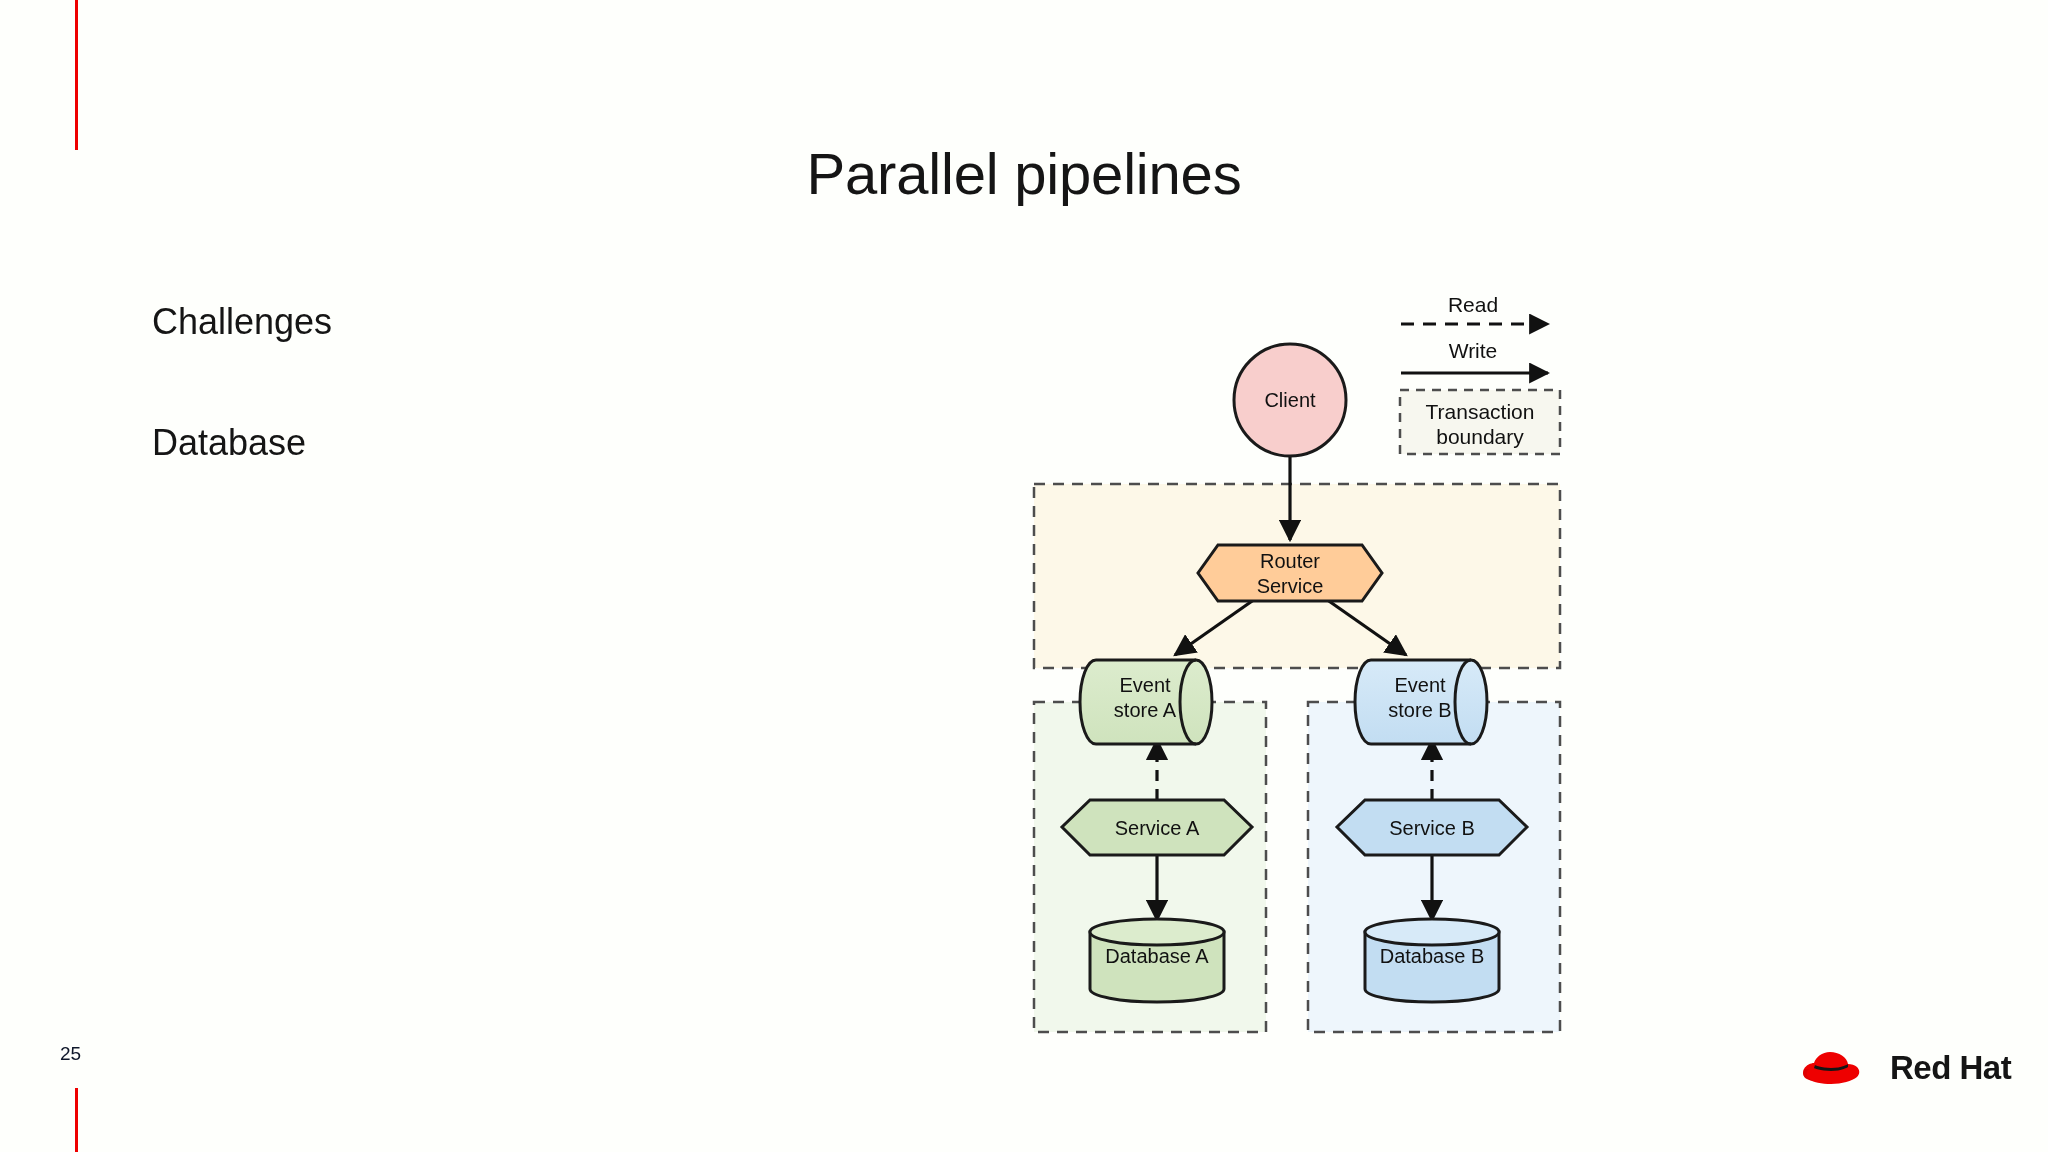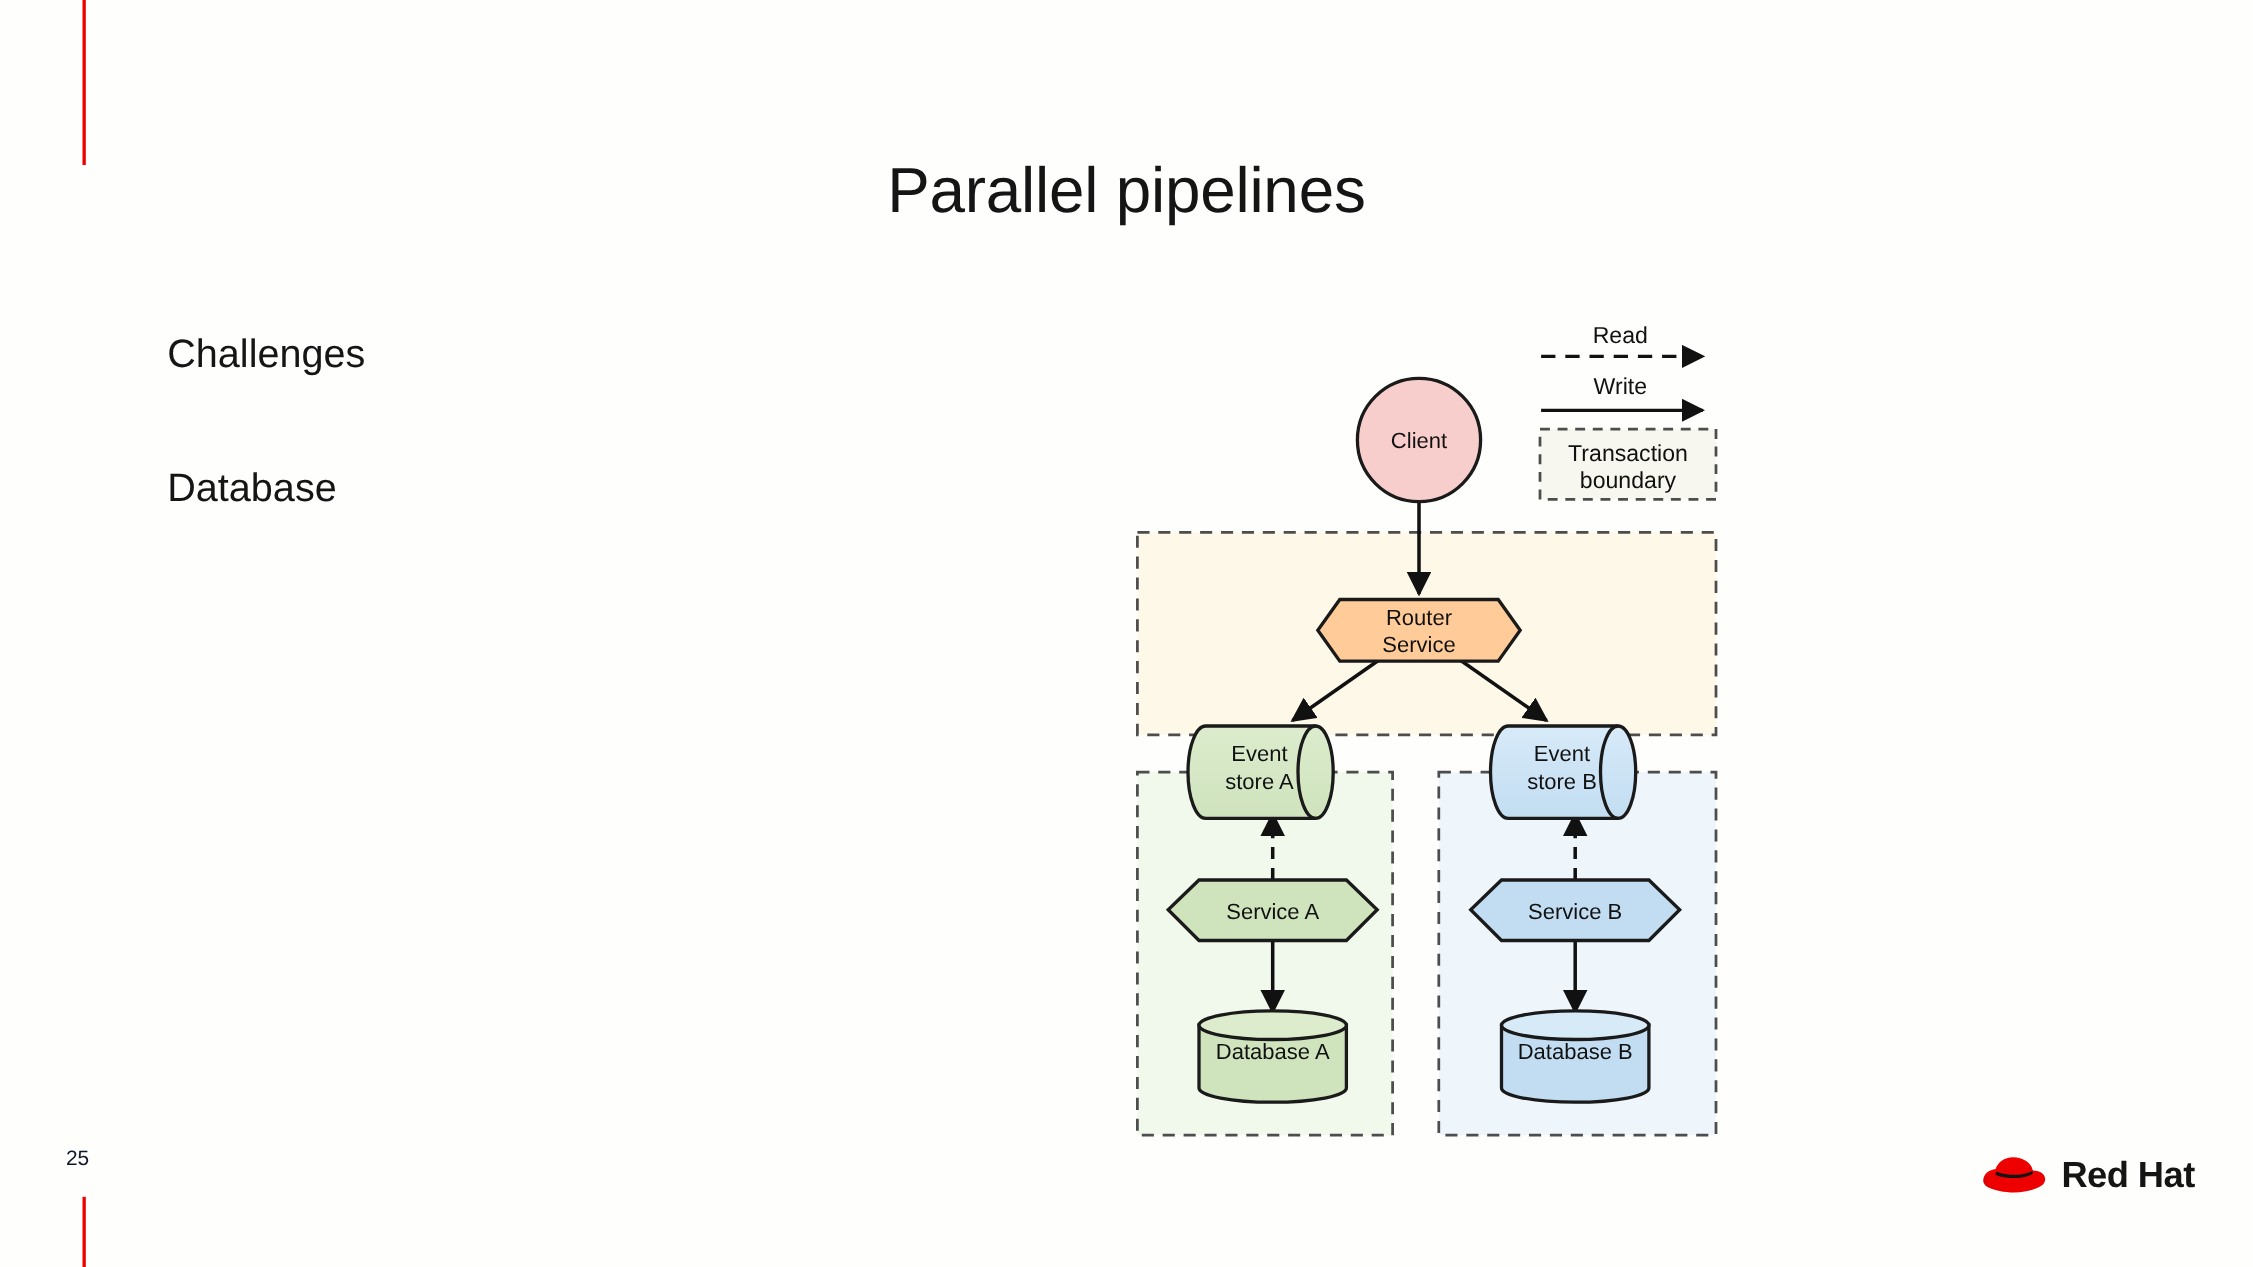--- a/index.html
+++ b/index.html
@@ -96,20 +96,21 @@
     display: flex;
     align-items: center;
     gap: 12px;
   }
   #redhat-wordmark {
     font-size: 33px;
     font-weight: 700;
     color: #151515;
     letter-spacing: -0.5px;
     line-height: 1;
+    margin-left: 16px;
   }
 
   
   #diagram {
     position: absolute;
     left: 0;
     top: 0;
     width: 2048px;
     height: 1152px;
     pointer-events: none;

